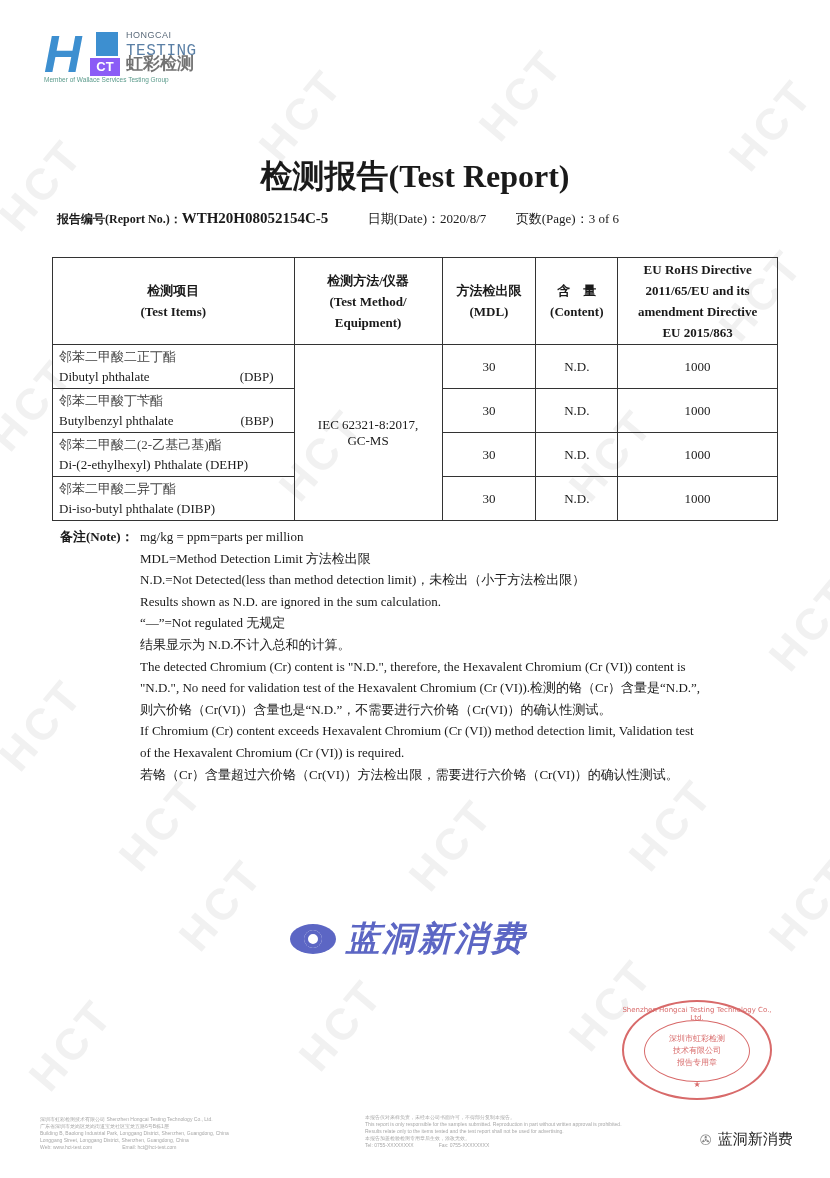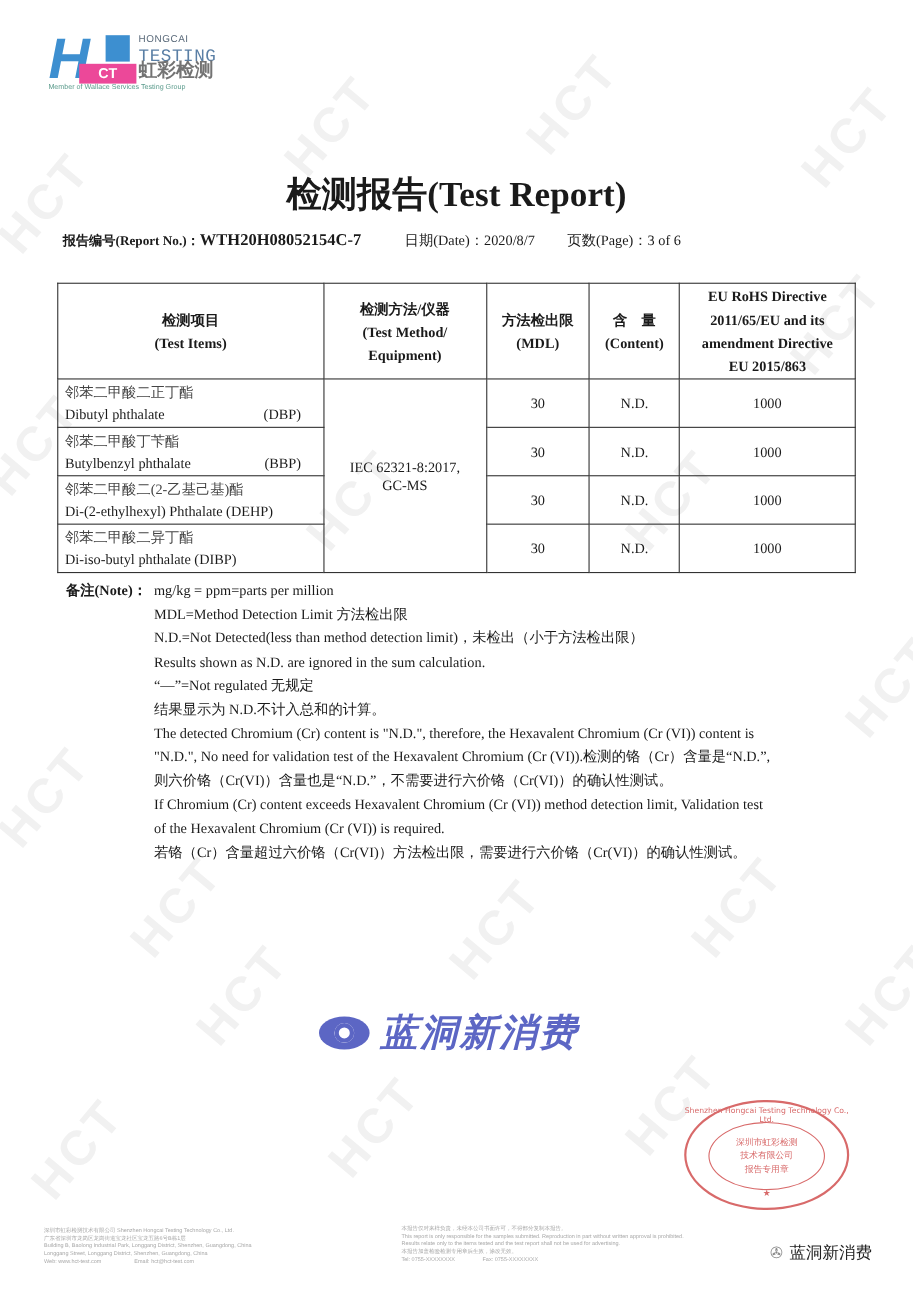--- a/index.html
+++ b/index.html
@@ -3,21 +3,21 @@
 <meta charset="utf-8">
 <style>
   html, body { margin:0; padding:0; }
   body { width:830px; height:1178px; background:#ffffff; position:relative; overflow:hidden;
          font-family:"Liberation Serif","DejaVu Serif",serif; color:#1a1a1a; }
   .wm { position:absolute; font-family:"Liberation Sans","DejaVu Sans",sans-serif; font-size:44px; font-weight:bold;
         color:#f1f1f1; transform:rotate(-50deg); letter-spacing:4px; pointer-events:none; z-index:0; }
   .logo { position:absolute; left:44px; top:28px; width:180px; height:58px; z-index:2; }
   .logo-h { position:absolute; left:0; top:0; font-family:"Liberation Sans",sans-serif; font-style:italic; font-weight:bold;
             font-size:52px; line-height:52px; color:#3d8fd0; letter-spacing:-4px; }
-  .logo-ct { position:absolute; left:28px; top:30px; width:52px; height:18px; background:#ec4899; color:#fff;
+  .logo-ct { position:absolute; left:46px; top:30px; width:30px; height:18px; background:#8b5cf6; color:#fff;
              font-family:"Liberation Sans",sans-serif; font-weight:bold; font-size:13px; line-height:18px; text-align:center; }
   .logo-box { position:absolute; left:52px; top:4px; width:22px; height:24px; background:#3d8fd0; }
   .logo-en1 { position:absolute; left:82px; top:2px; font-family:"Liberation Sans",sans-serif; font-size:9px; color:#5a6a7a; letter-spacing:0.5px; }
   .logo-en2 { position:absolute; left:82px; top:14px; font-family:Liberation Mono, monospace; font-size:16px; color:#5a7fa5; letter-spacing:0.5px; }
   .logo-cn { position:absolute; left:82px; top:24px; font-family:"DejaVu Sans",sans-serif; font-size:17px; color:#737373; font-weight:bold; }
   .logo-tag { position:absolute; left:0; top:48px; font-family:"Liberation Sans",sans-serif; font-size:6.5px; color:#5b9b8c; white-space:nowrap; }
   .title { position:absolute; left:0; width:830px; top:155px; text-align:center; font-size:32px; font-weight:bold; z-index:2; }
   .meta { position:absolute; left:57px; top:210px; font-size:14px; z-index:2; white-space:nowrap; }
   .meta .lbl { font-weight:bold; font-size:12px; }
   .meta .no { font-weight:bold; font-size:15px; margin-right:36px; }
@@ -78,21 +78,21 @@
   <div class="logo-ct">CT</div>
   <div class="logo-en1">HONGCAI</div>
   <div class="logo-en2">TESTING</div>
   <div class="logo-cn">虹彩检测</div>
   <div class="logo-tag">Member of Wallace Services Testing Group</div>
 </div>
 
 <div class="title">检测报告(Test Report)</div>
 
 <div class="meta">
-  <span class="lbl">报告编号(Report No.)：</span><span class="no">WTH20H08052154C-7</span>
+  <span class="lbl">报告编号(Report No.)：</span><span class="no">WTH20H08052154C-5</span>
   <span class="sm">日期(Date)：</span><span class="sm" style="margin-right:26px">2020/8/7</span>
   <span class="sm">页数(Page)：</span><span class="sm">3 of 6</span>
 </div>
 
 <table class="rep">
   <colgroup>
       <col style="width:242px">
       <col style="width:148px">
       <col style="width:94px">
       <col style="width:82px">

